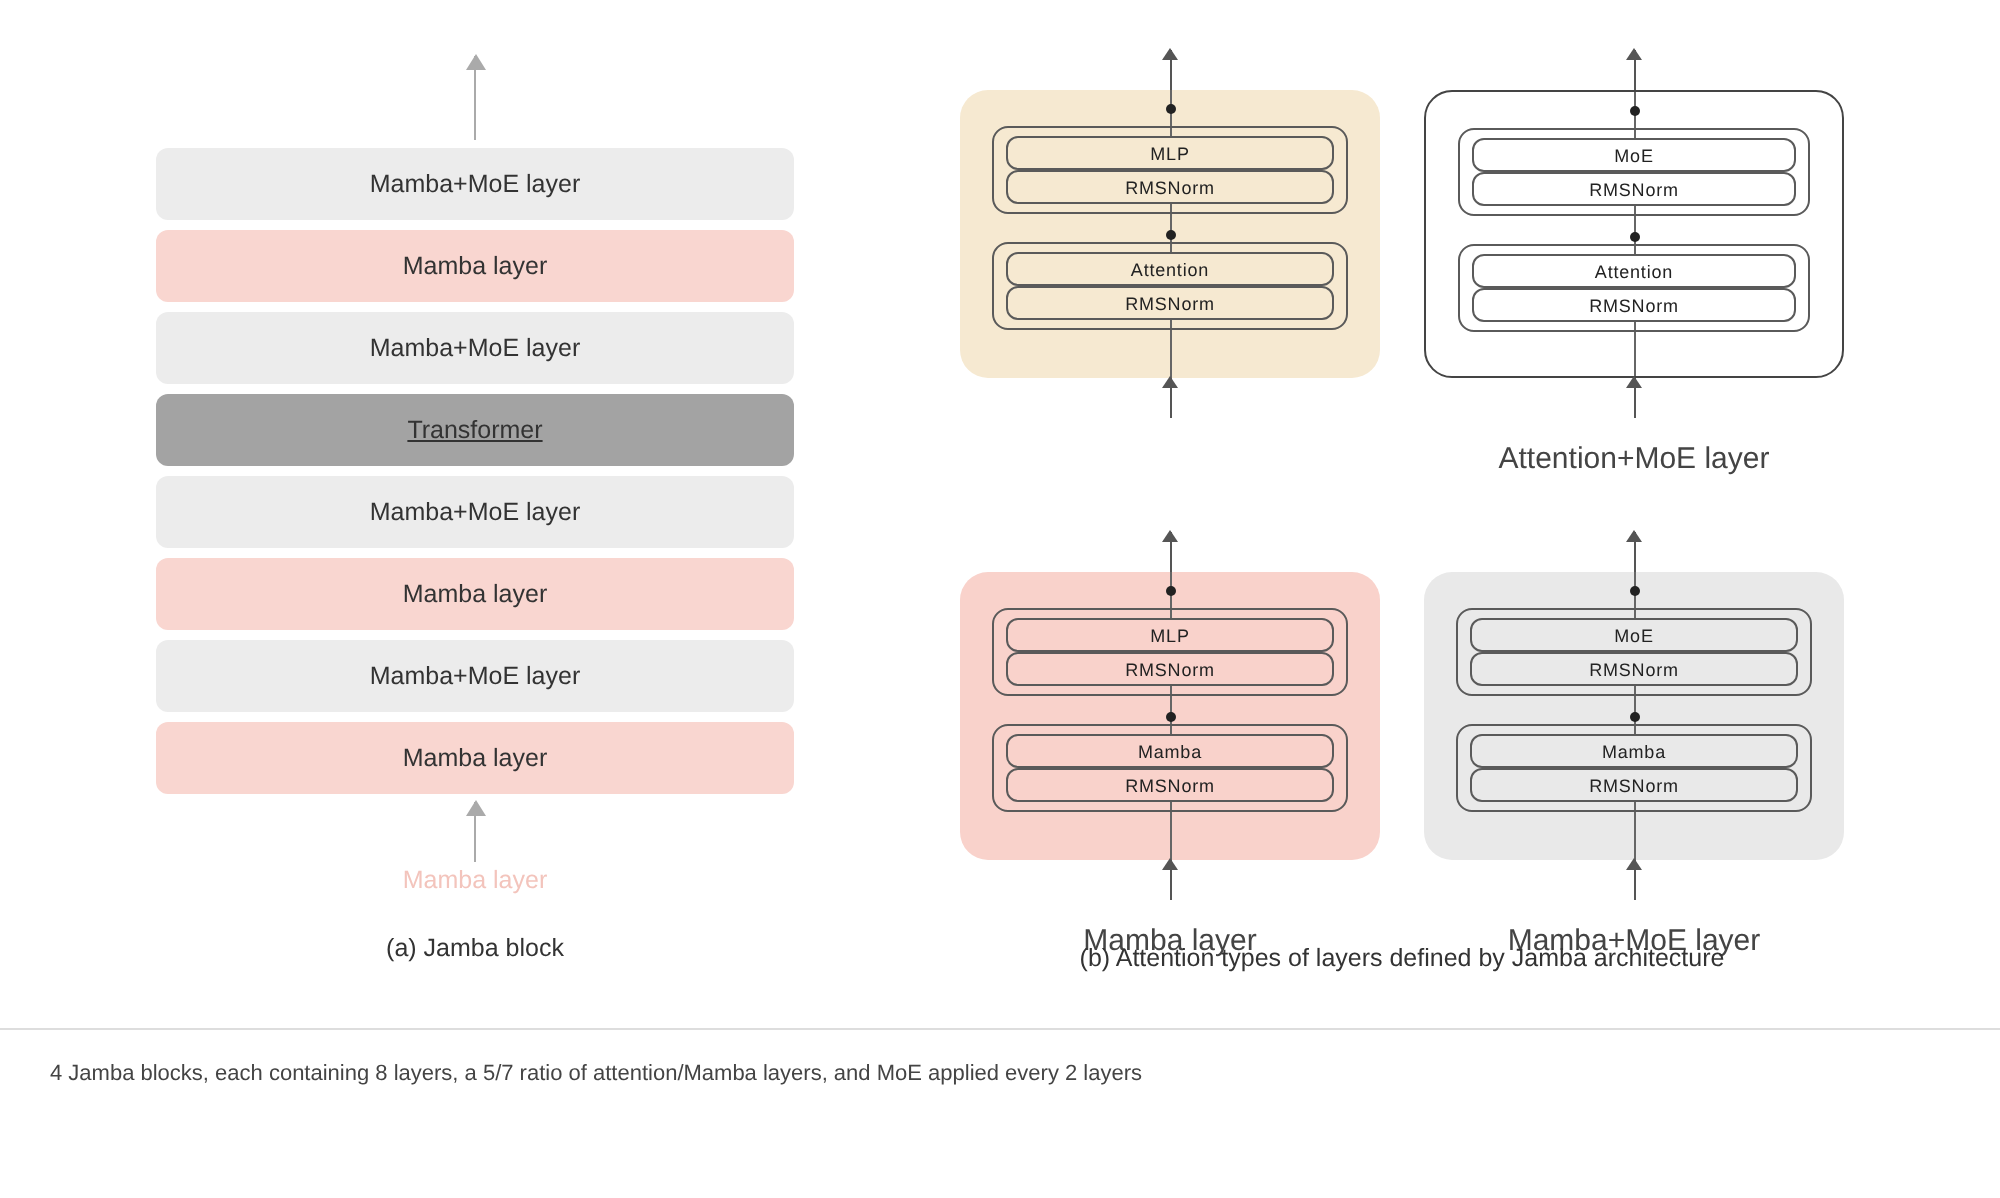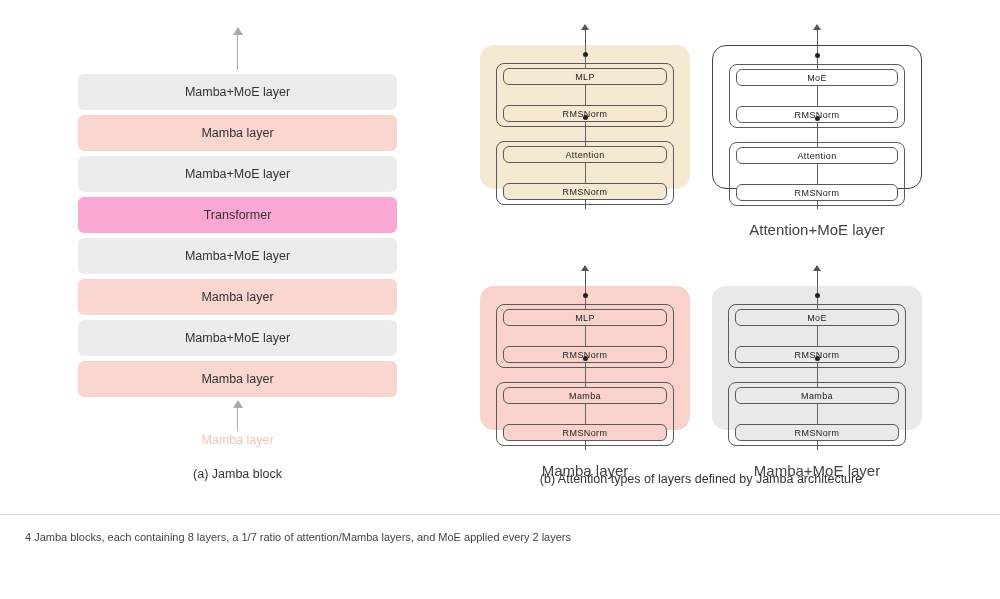--- a/index.html
+++ b/index.html
@@ -28,21 +28,21 @@
   .arrow-top-a { height: 42px; margin-bottom: 4px; }
   .arrow-bottom-a { height: 30px; margin-top: 4px; }
   .layer-stack { display: flex; flex-direction: column; gap: 5px; }
   .layer-row {
     height: 36px; border-radius: 6px;
     display: flex; align-items: center; justify-content: center;
     font-size: 12.5px; color: #333;
   }
   .bg-gray { background: #ececec; }
   .bg-pink { background: #f9d6d0; }
-  .bg-tan  { background: #f9a8d4; }
+  .bg-tan  { background: #a3a3a3; text-decoration: underline; }
   .ghost-label {
     text-align: center; font-size: 12.5px; color: #f3c4bc; margin-top: 2px;
   }
   .caption {
     text-align: center; font-size: 12.5px; color: #333;
   }
   .caption-a { margin-top: 20px; }
 
   
   .layer-types {
@@ -72,21 +72,21 @@
   .card.pink  { background: #f9d2cb; }
   .card.gray  { background: #e9e9e9; }
   .stream {
     position: absolute; left: 50%; top: 0; bottom: 0; width: 1px;
     background: #666; z-index: 0;
   }
   .res-group {
     position: relative; z-index: 1;
     border: 1px solid #5a5a5a; border-radius: 8px;
     padding: 4px 6px;
-    display: flex; flex-direction: column; gap: 20px;
+    display: flex; flex-direction: column; gap: 0;
     background: transparent;
   }
   .mini-block {
     position: relative; z-index: 2;
     height: 17px; border: 1px solid #5a5a5a; border-radius: 6px;
     display: flex; align-items: center; justify-content: center;
     font-size: 9px; letter-spacing: 0.4px; color: #222;
   }
   .card.tan   .mini-block { background: #f6e9d1; }
   .card.white .mini-block { background: #ffffff; }
@@ -253,14 +253,14 @@
       </div>
     <div class="card-label">Mamba+MoE layer</div>
   </div>
 
 </div>
 
 <div class="caption caption-b">(b) Attention types of layers defined by Jamba architecture</div>
 
 <div class="divider"></div>
 <div class="figure-caption">
-  <div>4 Jamba blocks, each containing 8 layers, a 1/7 ratio of attention/Mamba layers, and MoE applied every 2 layers</div>
+  <div>4 Jamba blocks, each containing 8 layers, a 5/7 ratio of attention/Mamba layers, and MoE applied every 2 layers</div>
 </div>
 
 </body></html>

